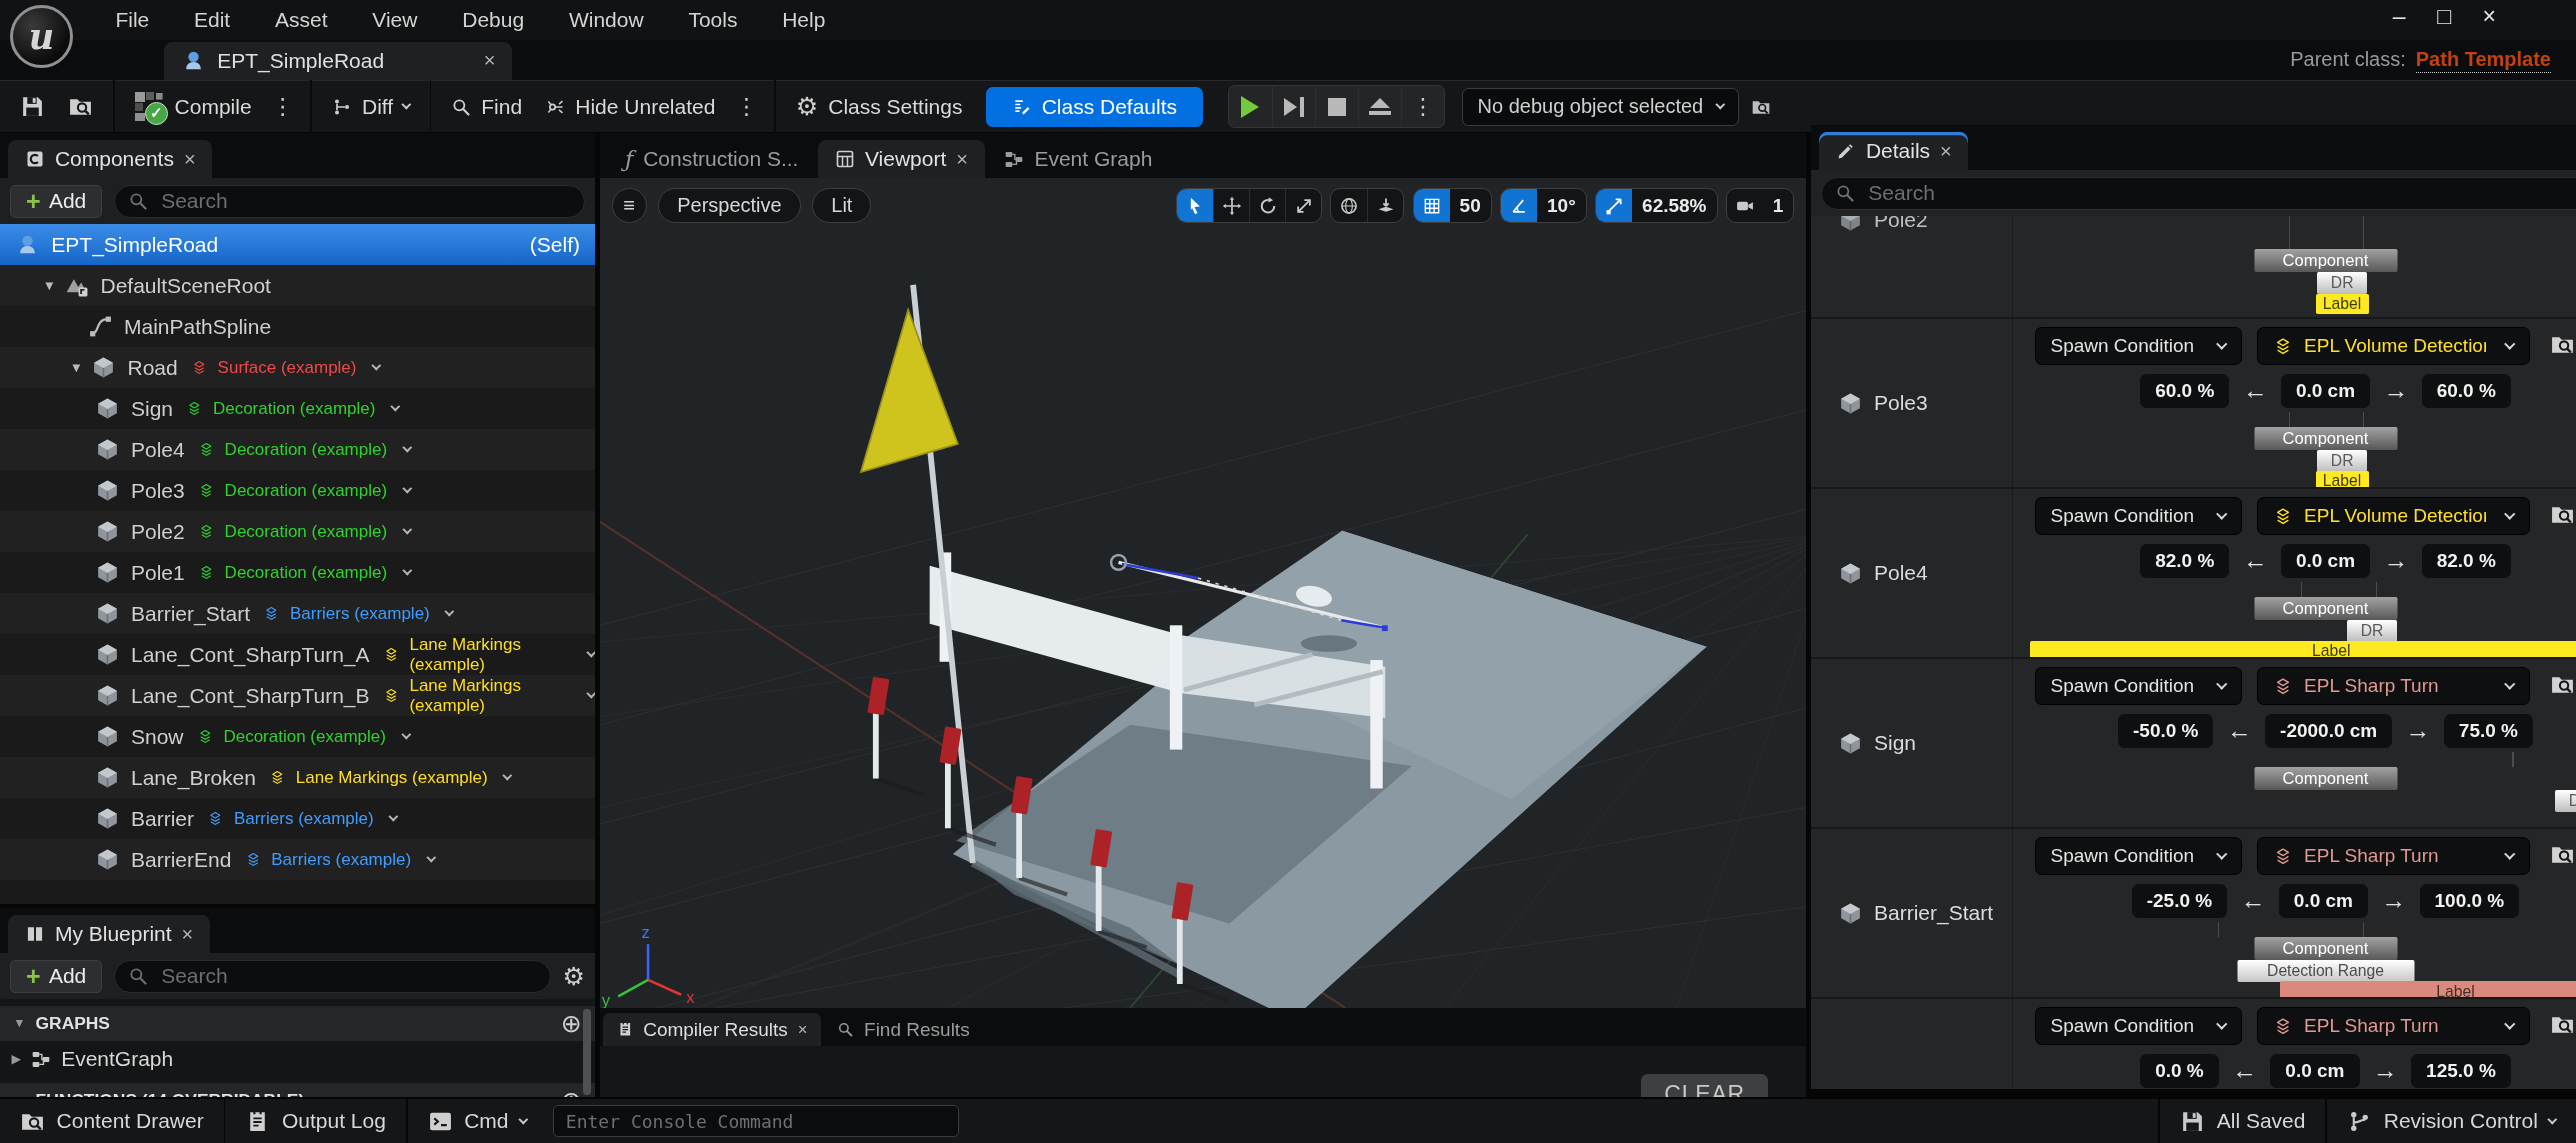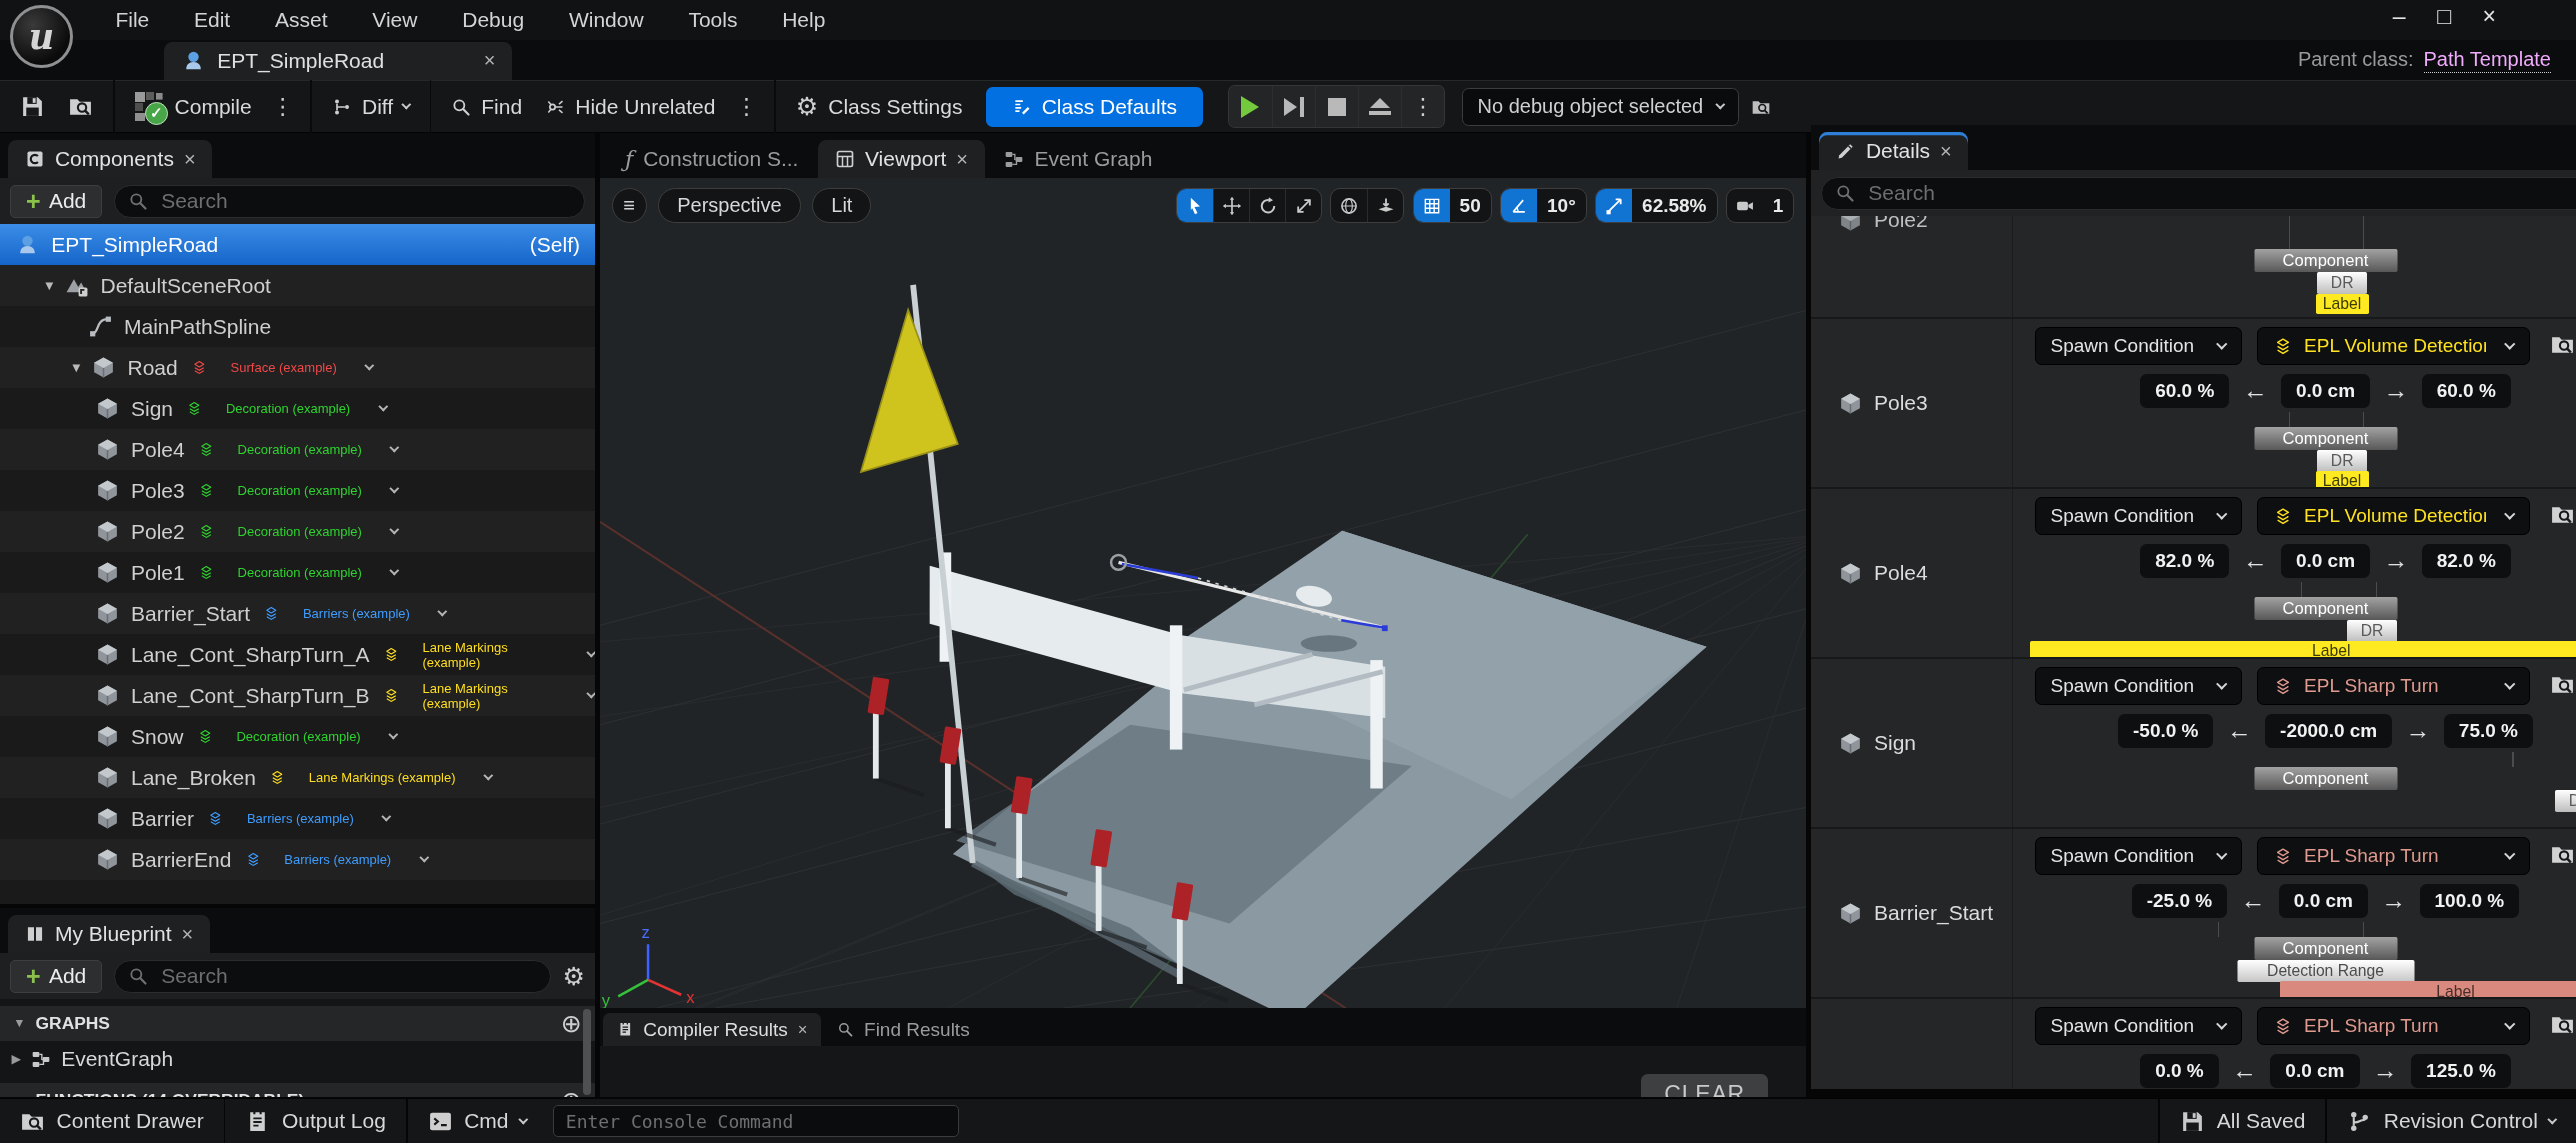--- a/index.html
+++ b/index.html
@@ -14,21 +14,21 @@
   .menubar{position:absolute;left:0;top:0;width:100%;height:40px;background:#111214;display:flex;align-items:center;padding-left:93px}
   .menu-item{padding:0 22.4px;font-size:21px;color:#d4d4d4}
   .ue-logo{position:absolute;left:10px;top:5px;width:63px;height:63px;border-radius:50%;background:radial-gradient(circle at 35% 30%,#3a3a3a,#0b0b0b 70%);border:3.3px solid #8f9092;z-index:6;display:flex;align-items:center;justify-content:center;color:#d6d6d6;font-family:"DejaVu Serif",serif;font-style:italic;font-weight:bold;font-size:35px}
   .winctl{position:absolute;top:3.3px;right:80px;display:flex;gap:31.5px;color:#e4e4e4;font-size:23px;z-index:6}
   .winctl span{cursor:default}
   
   .tabrow{position:absolute;top:40px;left:0;width:100%;height:40px;background:#0b0c0d}
   .asset-tab{position:absolute;left:164px;top:1.7px;height:38px;width:348px;background:#1e2022;border-radius:8.3px 8.3px 0 0;display:flex;align-items:center;gap:11.6px;padding:0 16.6px;font-size:21px;color:#e0e0e0}
   .tab-close{margin-left:auto;color:#b5b5b5;font-size:20px}
   .parent-class{position:absolute;right:25px;top:48px;font-size:20px;color:#9a9a9a;display:flex;gap:10px;align-items:baseline}
-  .parent-class b{color:#f0abfc;font-weight:normal;border-bottom:1.7px dotted #cfcfcf;padding-bottom:0.8px}
+  .parent-class b{color:#c2410c;font-weight:bold;border-bottom:1.7px dotted #cfcfcf;padding-bottom:0.8px}
   
   .toolbar{position:absolute;top:80px;left:0;width:100%;height:53px;background:#151617;border-top:0.8px solid #27282a;border-bottom:1.7px solid #040404;display:flex;align-items:center;padding:0 8.3px}
   .tsep{width:1.7px;height:53px;background:#0a0a0a;margin:0 8.3px;flex:none}
   .tbtn{display:flex;align-items:center;gap:10px;padding:0 11.6px;color:#dadada;font-size:21px;height:53px}
   .kebab{color:#cfcfcf;font-size:22.4px;padding:0 8.3px}
   .compile-grid{position:relative;width:30px;height:30px}
   .compile-grid .mosaic{position:absolute;inset:0;background:
       linear-gradient(#9a9a9a,#9a9a9a) 0 0/10px 10px no-repeat,
       linear-gradient(#5c5c5c,#5c5c5c) 11.6px 0/8.3px 8.3px no-repeat,
       linear-gradient(#8a8a8a,#8a8a8a) 21.5px 1.7px/6.6px 6.6px no-repeat,
@@ -67,21 +67,21 @@
   .searchbox input::placeholder{color:#6e6e6e}
   
   .tree{position:absolute;top:91px;left:0;right:0;bottom:0;background:#1a1a1a;overflow:hidden}
   .trow{height:41px;display:flex;align-items:center;font-size:21px;color:#cfcfcf}
   .trow.lt{background:#212121}
   .trow.sel{background:linear-gradient(180deg,#3b8de8,#1565c8);color:#fff}
   .sp{flex:none}.s16{width:13.3px}.s44{width:36px}.s76{width:63px}.s104{width:86px}.s112{width:93px}
   .exp{width:26.5px;color:#b9b9b9;font-size:13.3px;text-align:center;flex:none}
   .ticon{width:28px;height:28px;margin-right:10px;flex:none;display:flex;align-items:center;justify-content:center;color:#9da1a5}
   .selfl{margin-left:auto;margin-right:15px}
-  .tag{display:flex;align-items:center;gap:23px;font-size:13px;margin-left:13.3px}
+  .tag{display:flex;align-items:center;gap:10px;font-size:17px;margin-left:13.3px}
   .tag .chev{border-color:#b5b5b5;width:6.6px;height:6.6px;border-width:2.1px;margin-left:6.6px}
   .c-dec{color:#2fd32f}.c-sur{color:#f04848}.c-bar{color:#3f9dff}.c-lane{color:#ffdf1f}
   
   .secthead{height:35px;background:#242628;display:flex;align-items:center;gap:10px;padding:0 13.3px;color:#e2e2e2;font-weight:bold;font-size:17.4px;margin-top:6.6px}
   .secthead .expg{color:#9a9a9a;font-size:12.4px}
   .plusc{margin-left:auto;color:#cfcfcf;font-size:25px;font-weight:normal}
   .eg-row{height:36px;display:flex;align-items:center;gap:10px;padding-left:11.6px;font-size:21px;color:#d8d8d8}
   .mb-scroll{position:absolute;right:4.1px;top:101px;width:8.3px;height:86px;background:#4e5052;border-radius:4.1px}
   
   .vp{position:absolute;top:45px;left:0;right:0;height:830px;background:#212427;overflow:hidden}

